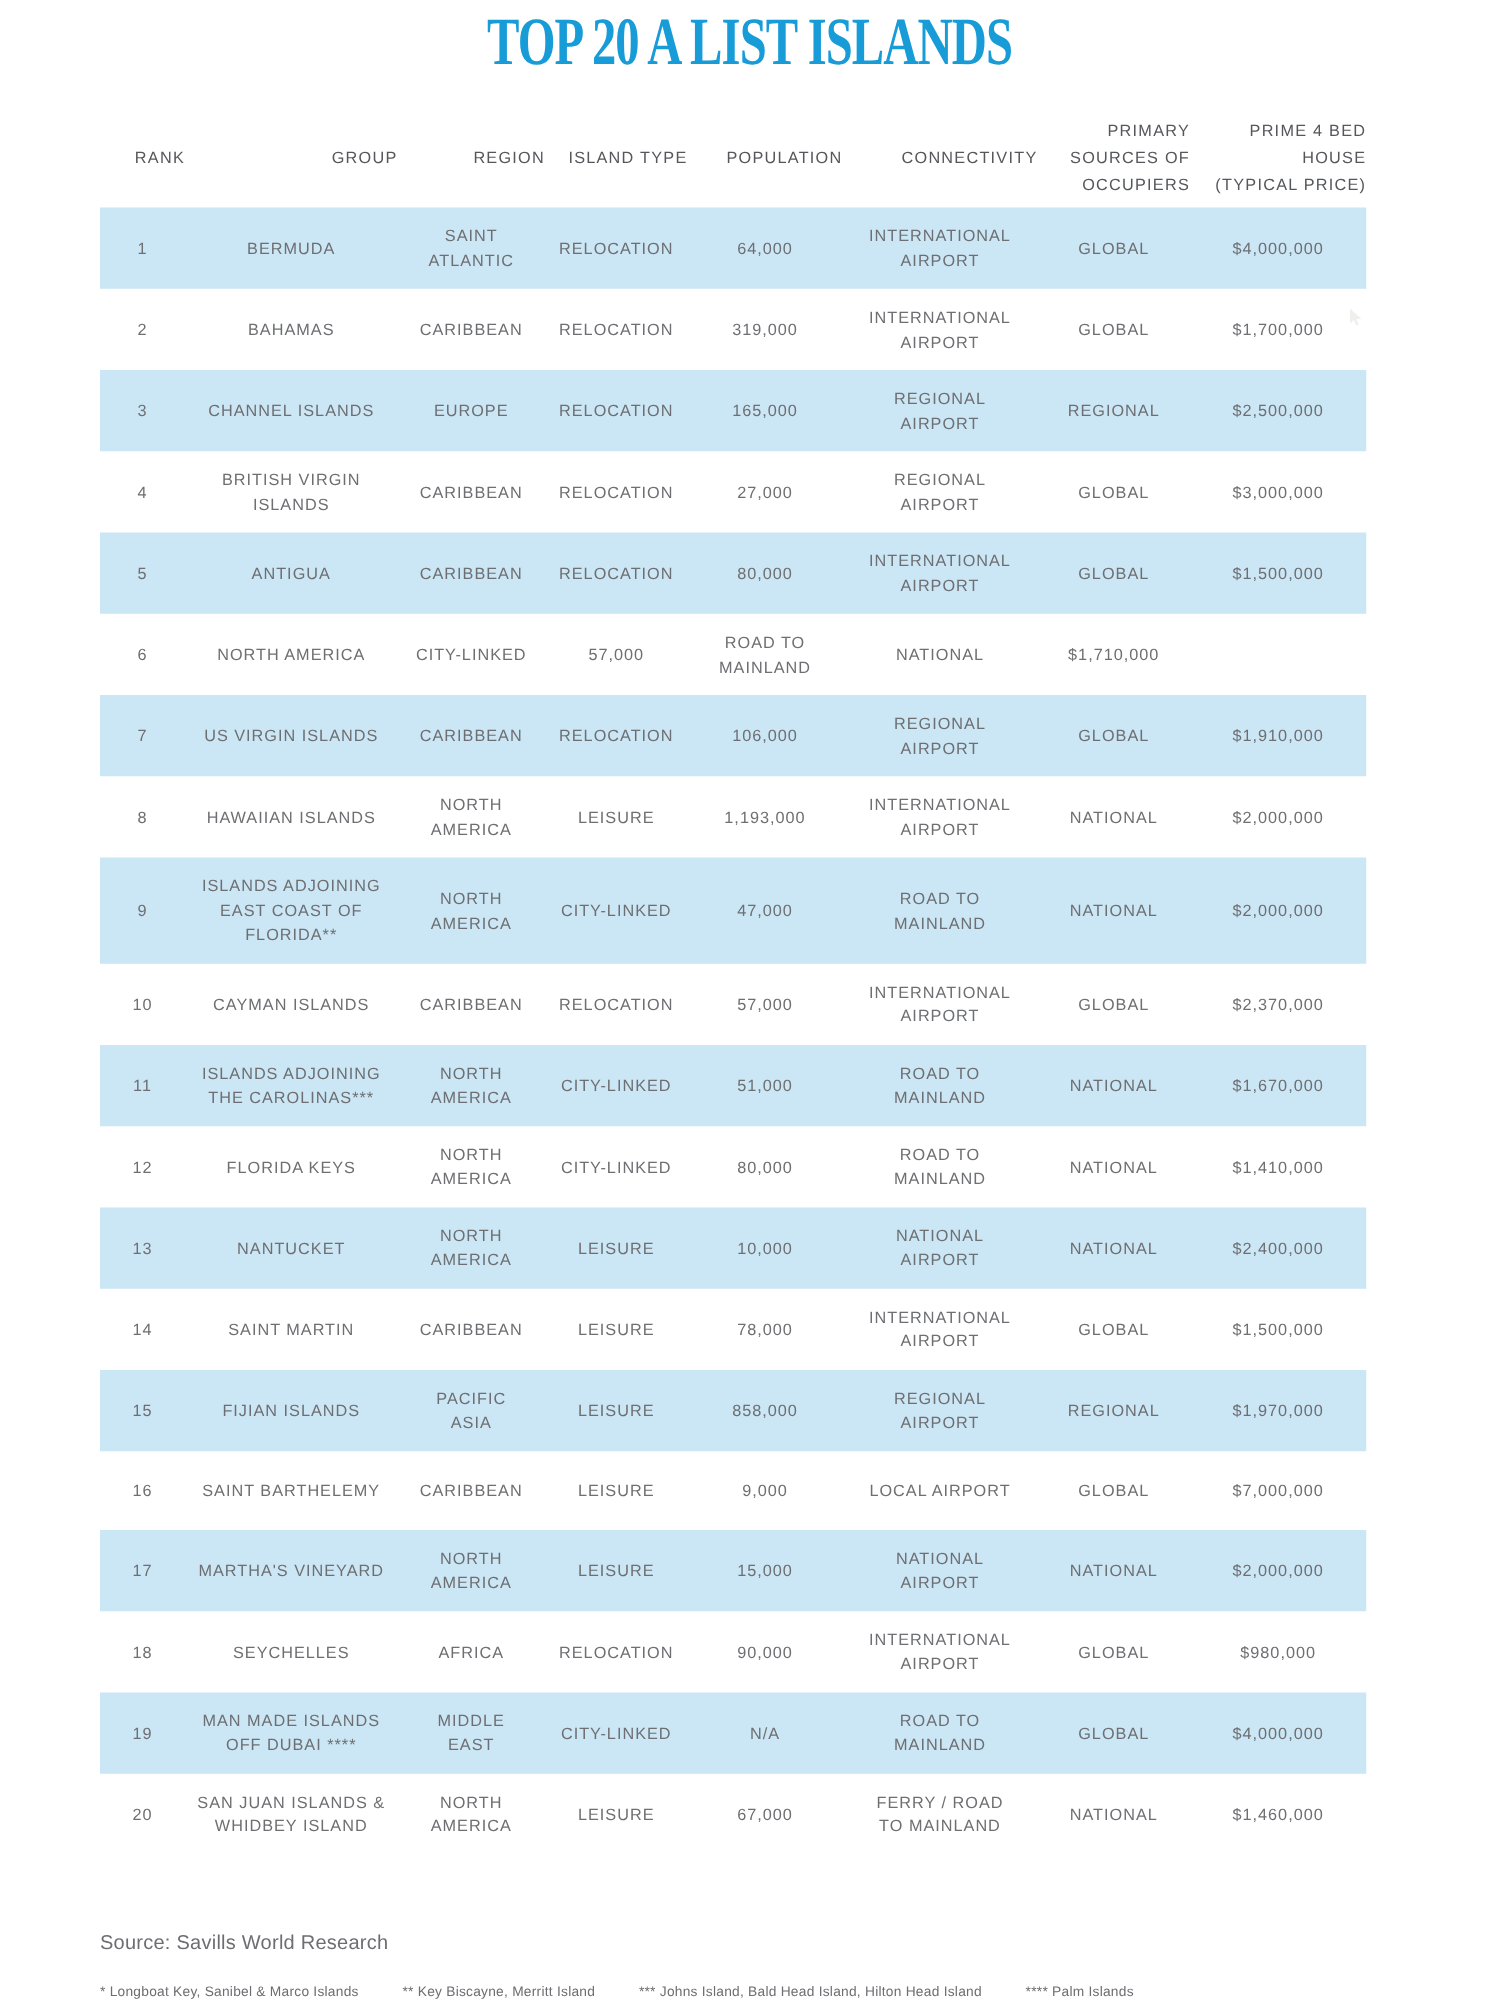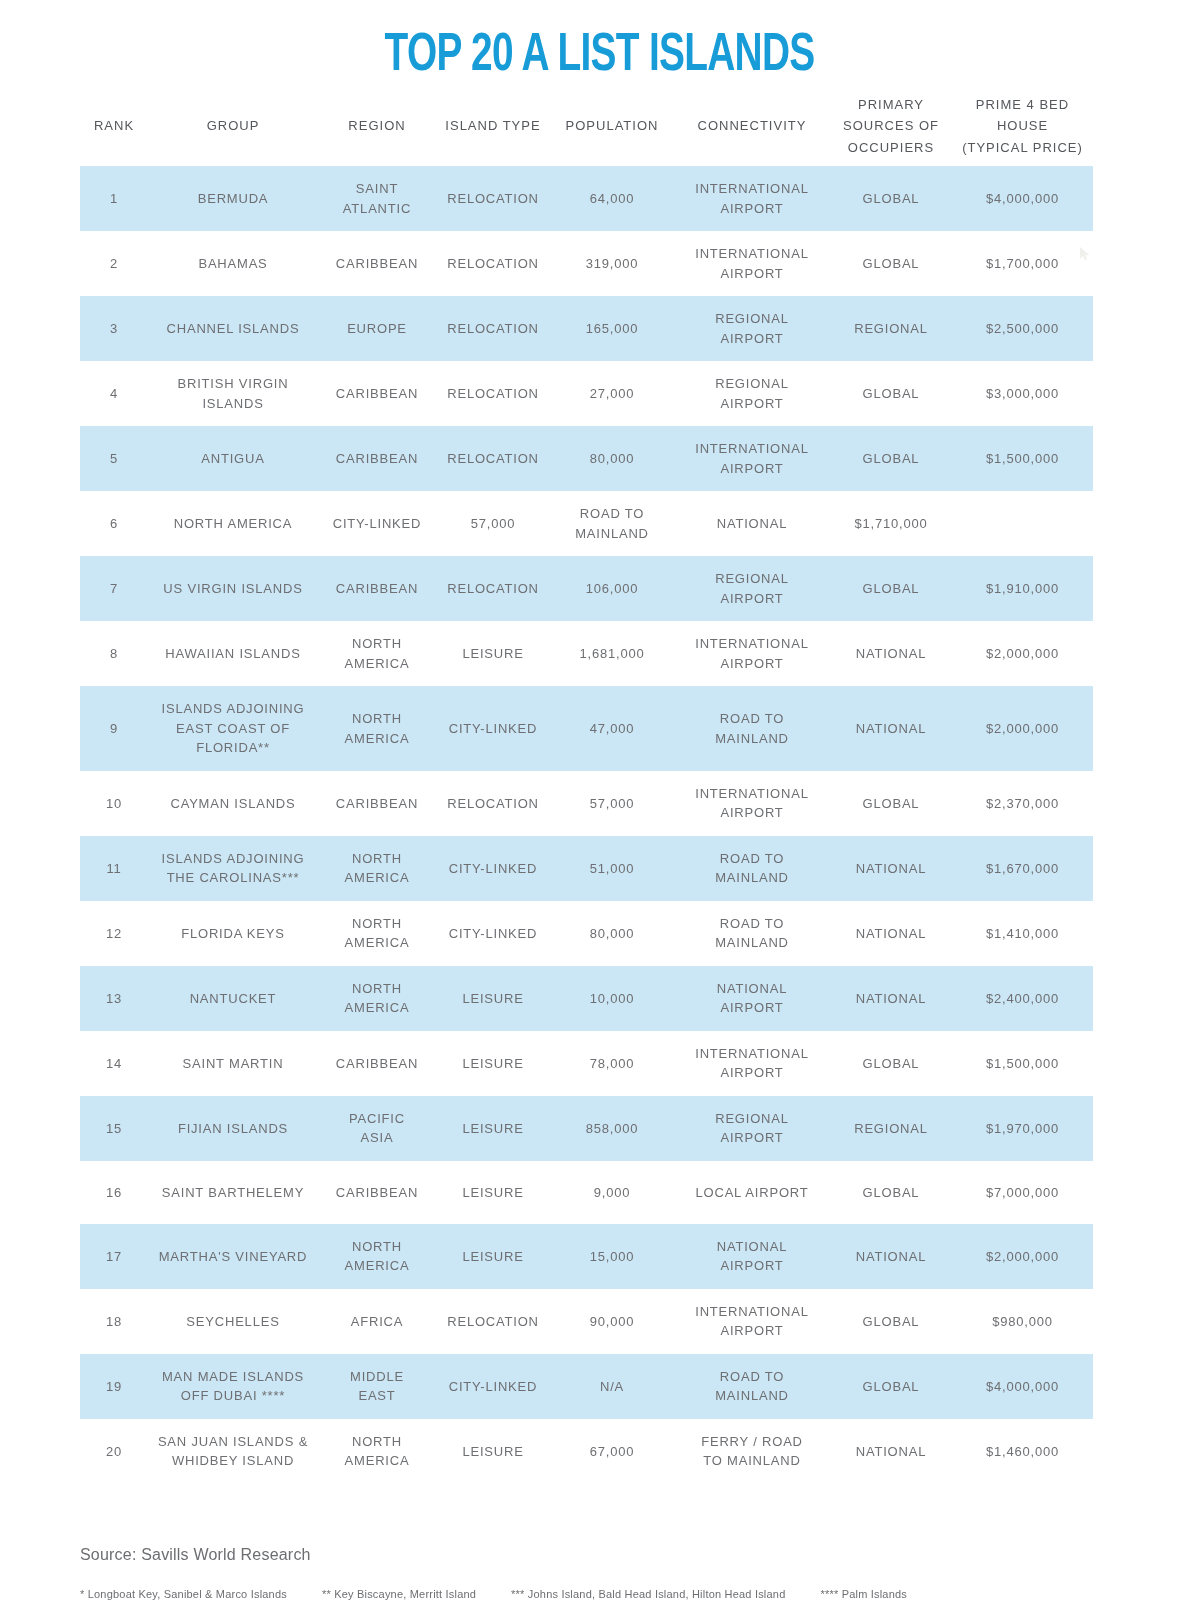--- a/index.html
+++ b/index.html
@@ -5,38 +5,38 @@
   * { margin: 0; padding: 0; box-sizing: border-box; }
   html, body { background: #ffffff; }
   body {
     width: 1200px; height: 1609px;
     font-family: "Liberation Sans", sans-serif;
     position: relative; overflow: hidden;
   }
   .page { position: relative; width: 1200px; height: 1609px; background: #fff; }
 
   
-  .title-wrap { padding-top: 22px; text-align: center; height: 86px; }
+  .title-wrap { padding-top: 4px; text-align: center; height: 86px; font-family: Liberation Serif, serif; }
   .title {
     display: inline-block;
     font-size: 54px; font-weight: bold; color: #189CD8;
     letter-spacing: -1px; white-space: nowrap;
     transform: scaleX(0.72); transform-origin: 50% 50%;
     line-height: 1.1;
   }
 
   
   .table { width: 1013px; margin: 2px 0 0 80px; }
   .grid-cols {
     display: grid;
     grid-template-columns: 68px 170px 118px 114px 124px 156px 122px 141px;
   }
   .thead { min-height: 78px; align-items: center; padding: 6px 0 8px 0; }
   .th {
-    text-align: center; font-size: 13px; color: #55575B;
+    text-align: right; font-size: 13px; color: #55575B;
     letter-spacing: 1px; line-height: 1.65; white-space: pre-line;
   }
   .row { min-height: 63px; align-items: center; padding: 13px 0; }
   .row.striped { background: #CBE6F5; }
   .cell {
     text-align: center; font-size: 13px; color: #6E6F72;
     letter-spacing: 0.8px; line-height: 1.5;
   }
   .cell-group      { padding: 0 9px; }
   .cell-region     { padding: 0 15px; }
@@ -145,21 +145,21 @@
           <div class="cell cell-population">106,000</div>
           <div class="cell cell-connectivity">REGIONAL AIRPORT</div>
           <div class="cell cell-occupiers">GLOBAL</div>
           <div class="cell cell-price">$1,910,000</div>
         </div>
         <div class="row grid-cols">
           <div class="cell cell-rank">8</div>
           <div class="cell cell-group">HAWAIIAN ISLANDS</div>
           <div class="cell cell-region">NORTH AMERICA</div>
           <div class="cell cell-island_type">LEISURE</div>
-          <div class="cell cell-population">1,681,000</div>
+          <div class="cell cell-population">1,193,000</div>
           <div class="cell cell-connectivity">INTERNATIONAL AIRPORT</div>
           <div class="cell cell-occupiers">NATIONAL</div>
           <div class="cell cell-price">$2,000,000</div>
         </div>
         <div class="row grid-cols striped">
           <div class="cell cell-rank">9</div>
           <div class="cell cell-group">ISLANDS ADJOINING EAST COAST OF FLORIDA**</div>
           <div class="cell cell-region">NORTH AMERICA</div>
           <div class="cell cell-island_type">CITY-LINKED</div>
           <div class="cell cell-population">47,000</div>

